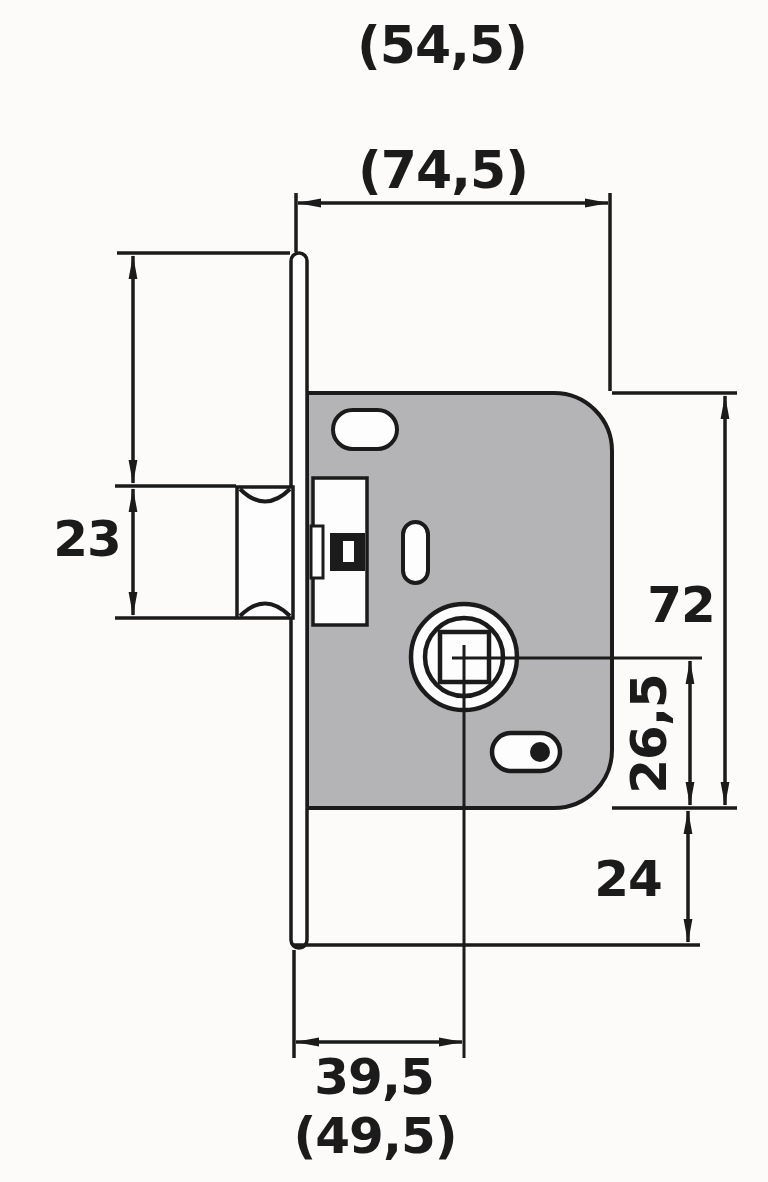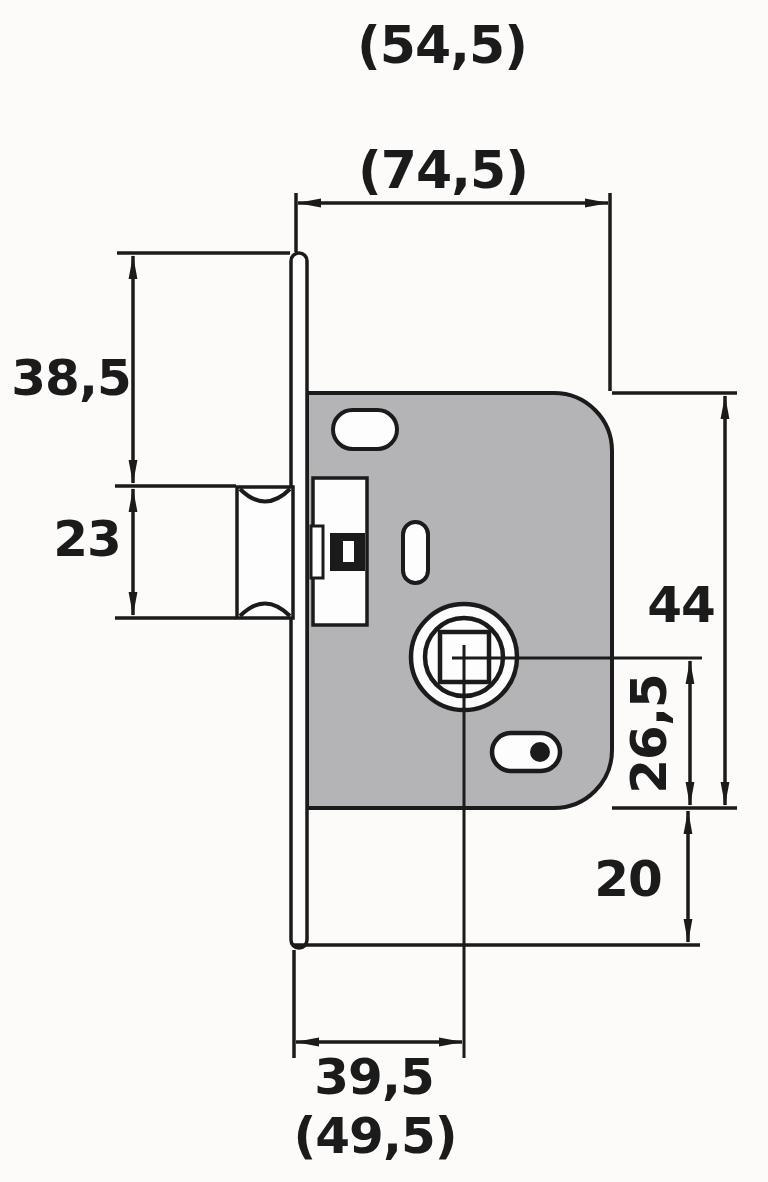--- a/index.html
+++ b/index.html
@@ -85,23 +85,22 @@
     <line x1="688" y1="811" x2="688" y2="942" stroke="var(--line)" stroke-width="3.5" marker-start="url(#arr)" marker-end="url(#arr)"></line>
     <line x1="293" y1="945" x2="700" y2="945" stroke="var(--line)" stroke-width="3.5"></line>
 
     <line x1="294" y1="950" x2="294" y2="1058" stroke="var(--line)" stroke-width="3.5"></line>
     <line x1="296" y1="1042" x2="462" y2="1042" stroke="var(--line)" stroke-width="3.5" marker-start="url(#arr)" marker-end="url(#arr)"></line>
   </svg>
 
   <div class="dim-label big" style="left:442px;top:45px;">(54,5)</div>
   <div class="dim-label big" style="left:443px;top:158px;margin-top:12px;">(74,5)</div>
 
-  <div class="dim-label" style="left:71px;top:378px;">38,5</div>
   <div class="dim-label" style="left:87px;top:539px;">23</div>
 
-  <div class="dim-label" style="left:681px;top:605px;">44</div>
+  <div class="dim-label" style="left:681px;top:605px;">72</div>
   <div class="dim-label rot" style="left:649px;top:734px;">26,5</div>
-  <div class="dim-label" style="left:628px;top:879px;">20</div>
+  <div class="dim-label" style="left:628px;top:879px;">24</div>
 
   <div class="dim-label" style="left:374px;top:1077px;">39,5</div>
   <div class="dim-label" style="left:375px;top:1136px;">(49,5)</div>
 
 </div>
 
 </body></html>

